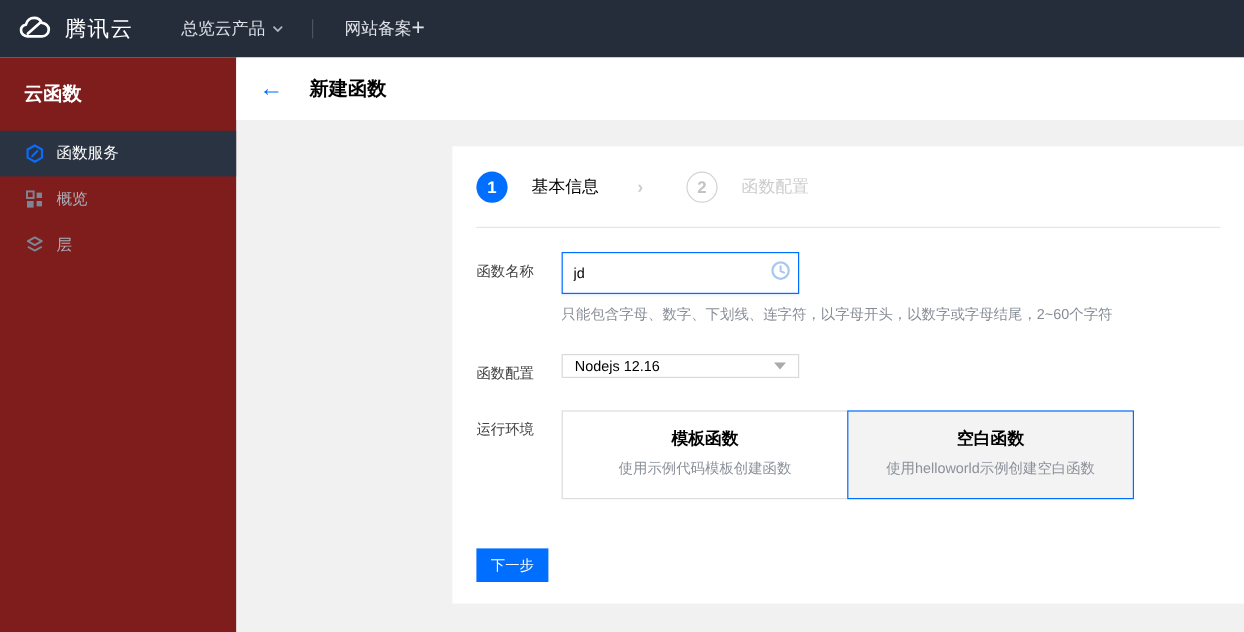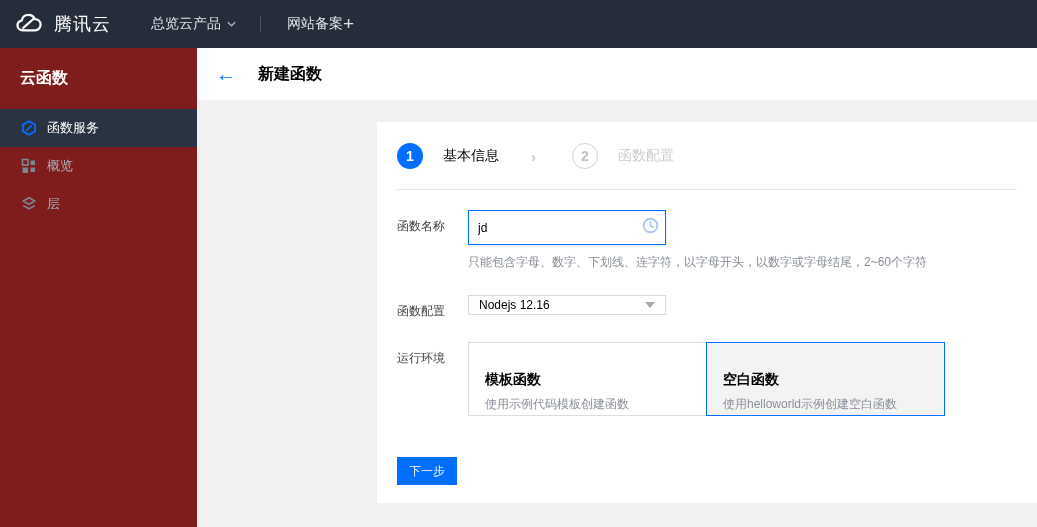--- a/index.html
+++ b/index.html
@@ -106,21 +106,21 @@
   }
   .select-caret {
     width: 0; height: 0; border-left: 5px solid transparent;
     border-right: 5px solid transparent; border-top: 6px solid #aaaaaa;
   }
 
   .row-method { margin-top: 22px; }
   .method-cards { display: flex; }
   .method-card {
     width: 239px; height: 74px; border: 1px solid #dddddd; background: #ffffff;
-    padding: 28px 16px; cursor: pointer;
+    padding: 14px 16px; cursor: pointer; text-align: center;
   }
   .method-card + .method-card { margin-left: -1px; }
   .method-card.selected { border: 1px solid #006eff; background: #f3f3f3; position: relative; }
   .method-title { font-size: 14px; font-weight: bold; color: #000; }
   .method-desc { font-size: 12px; color: #8b9099; margin-top: 7px; }
 
   .next-btn {
     margin-top: 41px; width: 60px; height: 28px;
     background: #006eff; color: #ffffff; border: none; cursor: pointer;
     font-size: 12px; font-family: "Liberation Sans", "DejaVu Sans", sans-serif;

